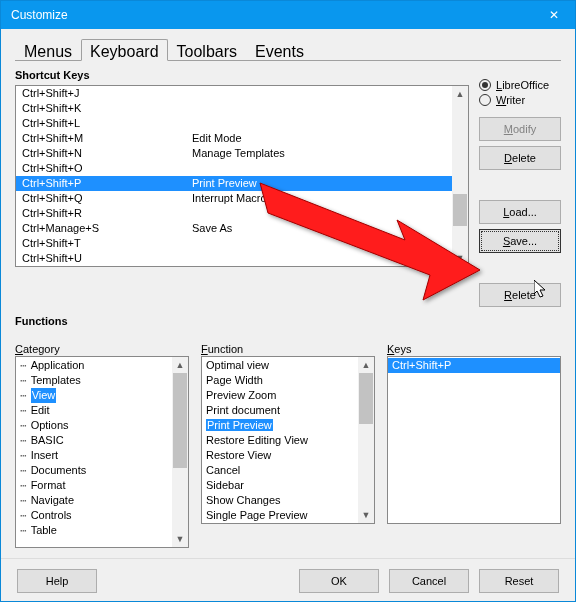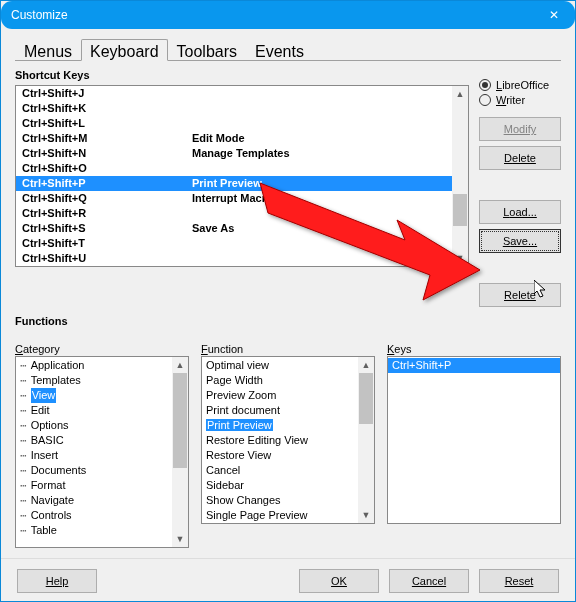--- a/index.html
+++ b/index.html
@@ -1,42 +1,42 @@
 <!DOCTYPE html>
 <html><head>
 <meta charset="utf-8">
 <style>
 * { box-sizing: border-box; margin: 0; padding: 0; }
 body { font-family: "Segoe UI", Tahoma, sans-serif; font-size: 11px; background: #fff; width: 576px; height: 602px; overflow: hidden; }
 .window { border: 1px solid #0a88d8; width: 576px; height: 602px; background: #f0f0f0; display: flex; flex-direction: column; }
-.titlebar { background: #0997ee; color: #fff; height: 28px; display: flex; align-items: center; padding: 0 0 0 10px; font-size: 12px; border-radius: 11px; }
+.titlebar { background: #0997ee; color: #fff; height: 28px; display: flex; align-items: center; padding: 0 0 0 10px; font-size: 12px; }
 .titlebar .title { flex: 1; }
 .titlebar .close { width: 42px; height: 28px; display: flex; align-items: center; justify-content: center; cursor: pointer; }
 .titlebar .close:before { content: "✕"; font-size: 12px; }
 .body { flex: 1; padding: 10px 14px; display: flex; flex-direction: column; }
 .tabs { display: flex; border-bottom: 1px solid #a0a0a0; height: 22px; }
 .tab { padding: 3px 8px; border: 1px solid transparent; border-bottom: none; cursor: pointer; font-size: 16px; }
 .tab.active { background: #f0f0f0; border-color: #a0a0a0; border-bottom: 1px solid #f0f0f0; margin-bottom: -1px; border-radius: 2px 2px 0 0; }
 .section-title { font-weight: bold; font-size: 11px; margin: 8px 0 4px 0; }
 .upper { display: flex; gap: 10px; }
 .shortcut-keys-wrapper { flex: 1; display: flex; flex-direction: column; }
 .listbox { background: #fff; border: 1px solid #888; font-size: 11px; overflow: hidden; position: relative; }
 .listbox-inner { overflow-y: hidden; height: 100%; }
 .shortcut-list { height: 182px; }
-.shortcut-list .row { display: flex; padding: 0 6px; height: 15px; line-height: 15px; font-weight: bold; }
+.shortcut-list .row { display: flex; padding: 0 6px; height: 15px; line-height: 15px; }
 .shortcut-list .row.sel { background: #1e90ff; color: #fff; }
 .shortcut-list .row .key { width: 170px; }
 .shortcut-list .row .action { flex: 1; }
 .right-col { width: 82px; display: flex; flex-direction: column; gap: 5px; padding-top: 2px; margin-top: 16px; }
 .radio-group { display: flex; flex-direction: column; gap: 3px; font-size: 11px; margin-bottom: 6px; }
 .radio { display: flex; align-items: center; gap: 5px; }
 .radio .circle { width: 12px; height: 12px; border-radius: 50%; border: 1px solid #333; display: inline-flex; align-items: center; justify-content: center; }
 .radio .dot { width: 6px; height: 6px; border-radius: 50%; background: #333; }
 .radio .lbl u { text-decoration: underline; }
-.btn { background: #e1e1e1; border: 1px solid #adadad; height: 24px; font-size: 11px; cursor: pointer; text-align: center; line-height: 22px; text-decoration: underline; }
+.btn { background: #e1e1e1; border: 1px solid #adadad; height: 24px; font-size: 11px; cursor: pointer; text-align: center; line-height: 22px; }
 .btn.disabled { color: #838383; }
 .btn.focus { border: 1px solid #333; outline: 1px dotted #333; outline-offset: -3px; }
 .gap { height: 20px; }
 .lower { display: flex; gap: 12px; margin-top: 4px; }
 .col { flex: 1; display: flex; flex-direction: column; }
 .col .section-title { font-weight: normal; text-decoration: underline; margin-bottom: 1px; }
 .tree { background: #fff; border: 1px solid #888; height: 192px; font-size: 11px; overflow: hidden; padding-top: 1px; }
 .tree .item { padding: 0px 4px; display: flex; align-items: center; height: 15px; line-height: 15px; }
 .tree .item .dash { color: #666; margin-right: 4px; font-family: monospace; }
 .tree .item.sel span.txt { background: #1e90ff; color: #fff; padding: 0 1px; }
@@ -108,21 +108,21 @@
               </div>
               <div class="row">
                 <span class="key">Ctrl+Shift+Q</span>
                 <span class="action">Interrupt Macro</span>
               </div>
               <div class="row">
                 <span class="key">Ctrl+Shift+R</span>
                 <span class="action"></span>
               </div>
               <div class="row">
-                <span class="key">Ctrl+Shift+S</span>
+                <span class="key">Ctrl+Manage+S</span>
                 <span class="action">Save As</span>
               </div>
               <div class="row">
                 <span class="key">Ctrl+Shift+T</span>
                 <span class="action"></span>
               </div>
               <div class="row">
                 <span class="key">Ctrl+Shift+U</span>
                 <span class="action"></span>
               </div>

